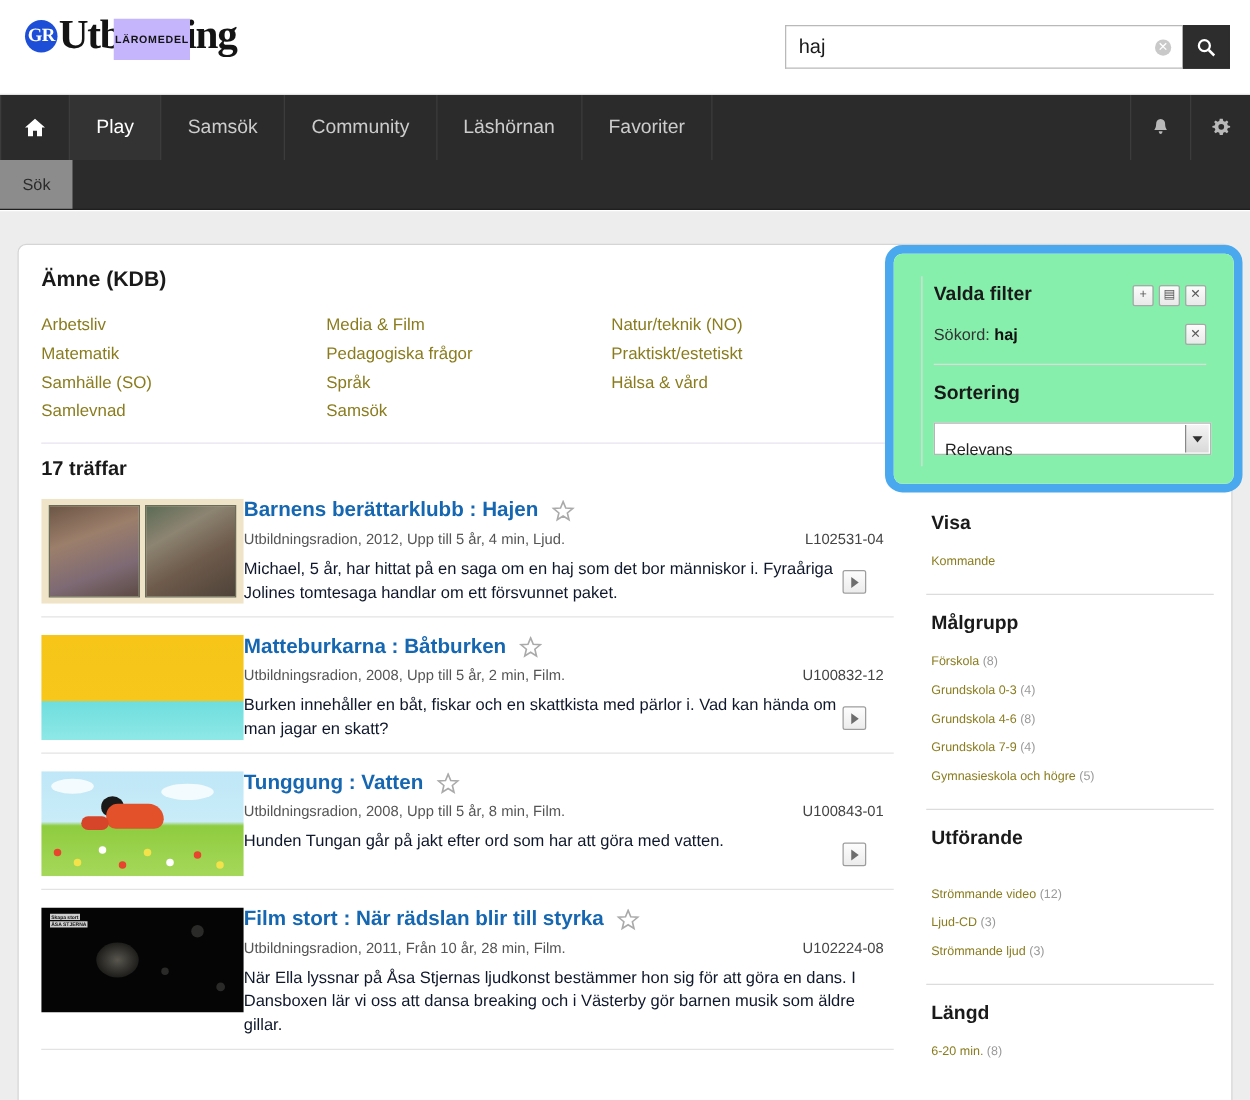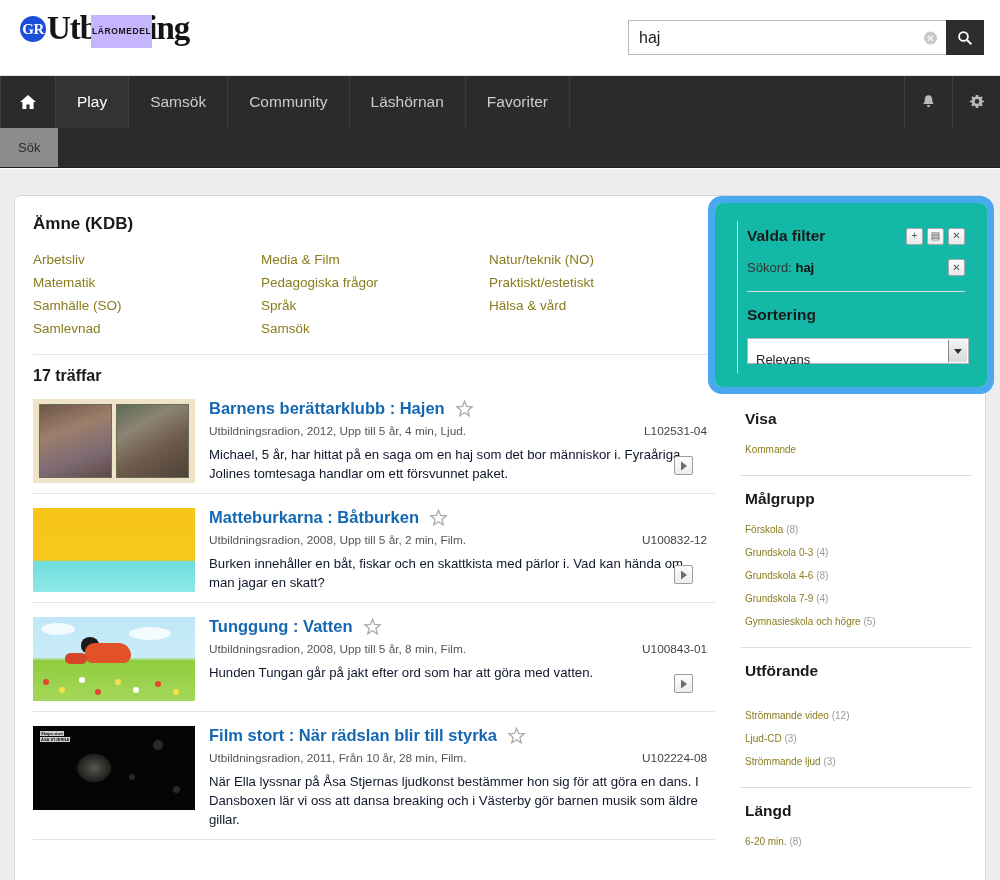--- a/index.html
+++ b/index.html
@@ -199,21 +199,21 @@
     padding: 14px 0 10px 0;
     border-bottom: 1px solid #e3e3e3;
     position: relative;
   }
   .thumb {
     width: 162px; height: 84px;
     flex: 0 0 162px;
     overflow: hidden;
     position: relative;
   }
-  .rinfo { flex: 1; padding-left: 14px; position: relative; }
+  .rinfo { flex: 1; position: relative; }
   .rtitle-row { display: flex; align-items: center; }
   .rtitle {
     color: #1667b1;
     font-weight: bold;
     font-size: 16.5px;
     text-decoration: none;
     cursor: pointer;
   }
   .star { margin-left: 10px; cursor: pointer; line-height: 0; }
   .rmeta-row {
@@ -290,21 +290,21 @@
     left: 708px; top: 196px;
     width: 286px; height: 198px;
     border: 7px solid #4aa8ee;
     border-radius: 14px;
     background: #ffffff;
     box-sizing: border-box;
   }
   .callout-inner {
     position: absolute;
     left: 0; top: 0; right: 0; bottom: 0;
-    background: #14b8a6;
+    background: #86efac;
     border-radius: 7px;
     padding: 24px 22px 16px 32px;
   }
   .callout-inner:before {
     content: "";
     position: absolute;
     left: 22px; top: 18px; bottom: 14px;
     border-left: 1px solid #dcdcdc;
   }
   .vf-head { display: flex; align-items: center; justify-content: space-between; }

